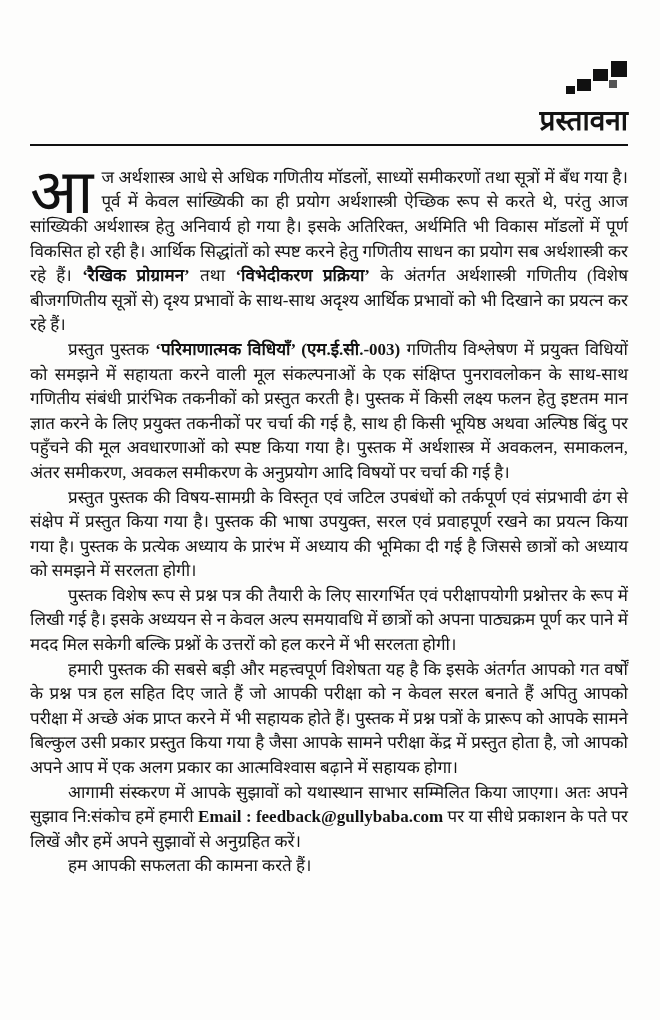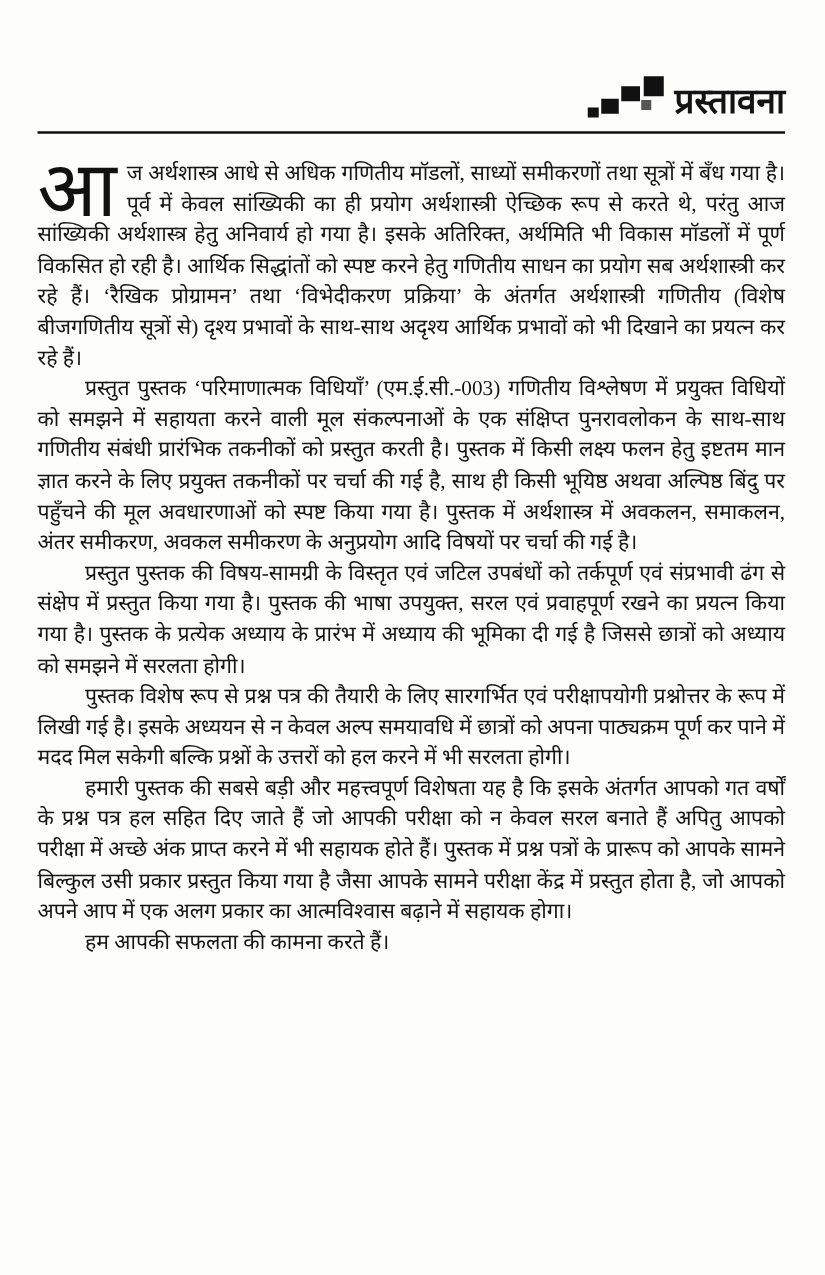--- a/index.html
+++ b/index.html
@@ -15,20 +15,21 @@
     color: #141414;
     overflow: hidden;
   }
   header { margin-bottom: 0; }
   .header-row {
     display: flex;
     justify-content: flex-end;
     align-items: flex-end;
     gap: 8px;
     padding-bottom: 4px;
+    flex-direction: column;
   }
   .logo { display: inline-block; line-height: 0; }
   .page-title {
     font-size: 28px;
     font-weight: 700;
     margin: 0;
     line-height: 1.1;
     white-space: nowrap;
   }
   .header-rule {
@@ -46,21 +47,21 @@
   }
   p.para.first { text-indent: 0; }
   .dropcap {
     float: left;
     font-size: 62px;
     line-height: 46px;
     padding: 3px 8px 0 0;
     font-weight: 400;
     color: #111;
   }
-  .bold { font-weight: 400; }
+  .bold { font-weight: 700; }
 </style>
 </head>
 <body>
 
 <div class="page">
   <header>
     <div class="header-row">
       <span class="logo">
         <svg width="62" height="38" viewBox="0 0 62 38" xmlns="http://www.w3.org/2000/svg" aria-hidden="true">
           <rect x="45" y="1" width="16" height="16" fill="#111"></rect>
@@ -74,15 +75,16 @@
     </div>
     <hr class="header-rule">
   </header>
 
   <main id="content">
       <p class="para first"><span class="dropcap">आ</span><span>ज अर्थशास्त्र आधे से अधिक गणितीय मॉडलों, साध्यों समीकरणों तथा सूत्रों में बँध गया है। पूर्व में केवल सांख्यिकी का ही प्रयोग अर्थशास्त्री ऐच्छिक रूप से करते थे, परंतु आज सांख्यिकी अर्थशास्त्र हेतु अनिवार्य हो गया है। इसके अतिरिक्त, अर्थमिति भी विकास मॉडलों में पूर्ण विकसित हो रही है। आर्थिक सिद्धांतों को स्पष्ट करने हेतु गणितीय साधन का प्रयोग सब अर्थशास्त्री कर रहे हैं। </span><span class="bold">‘रैखिक प्रोग्रामन’</span><span> तथा </span><span class="bold">‘विभेदीकरण प्रक्रिया’</span><span> के अंतर्गत अर्थशास्त्री गणितीय (विशेष बीजगणितीय सूत्रों से) दृश्य प्रभावों के साथ-साथ अदृश्य आर्थिक प्रभावों को भी दिखाने का प्रयत्न कर रहे हैं।</span></p>
       <p class="para"><span>प्रस्तुत पुस्तक </span><span class="bold">‘परिमाणात्मक विधियाँ’ (एम.ई.सी.-003)</span><span> गणितीय विश्लेषण में प्रयुक्त विधियों को समझने में सहायता करने वाली मूल संकल्पनाओं के एक संक्षिप्त पुनरावलोकन के साथ-साथ गणितीय संबंधी प्रारंभिक तकनीकों को प्रस्तुत करती है। पुस्तक में किसी लक्ष्य फलन हेतु इष्टतम मान ज्ञात करने के लिए प्रयुक्त तकनीकों पर चर्चा की गई है, साथ ही किसी भूयिष्ठ अथवा अल्पिष्ठ बिंदु पर पहुँचने की मूल अवधारणाओं को स्पष्ट किया गया है। पुस्तक में अर्थशास्त्र में अवकलन, समाकलन, अंतर समीकरण, अवकल समीकरण के अनुप्रयोग आदि विषयों पर चर्चा की गई है।</span></p>
       <p class="para"><span>प्रस्तुत पुस्तक की विषय-सामग्री के विस्तृत एवं जटिल उपबंधों को तर्कपूर्ण एवं संप्रभावी ढंग से संक्षेप में प्रस्तुत किया गया है। पुस्तक की भाषा उपयुक्त, सरल एवं प्रवाहपूर्ण रखने का प्रयत्न किया गया है। पुस्तक के प्रत्येक अध्याय के प्रारंभ में अध्याय की भूमिका दी गई है जिससे छात्रों को अध्याय को समझने में सरलता होगी।</span></p>
       <p class="para"><span>पुस्तक विशेष रूप से प्रश्न पत्र की तैयारी के लिए सारगर्भित एवं परीक्षापयोगी प्रश्नोत्तर के रूप में लिखी गई है। इसके अध्ययन से न केवल अल्प समयावधि में छात्रों को अपना पाठ्यक्रम पूर्ण कर पाने में मदद मिल सकेगी बल्कि प्रश्नों के उत्तरों को हल करने में भी सरलता होगी।</span></p>
       <p class="para"><span>हमारी पुस्तक की सबसे बड़ी और महत्त्वपूर्ण विशेषता यह है कि इसके अंतर्गत आपको गत वर्षों के प्रश्न पत्र हल सहित दिए जाते हैं जो आपकी परीक्षा को न केवल सरल बनाते हैं अपितु आपको परीक्षा में अच्छे अंक प्राप्त करने में भी सहायक होते हैं। पुस्तक में प्रश्न पत्रों के प्रारूप को आपके सामने बिल्कुल उसी प्रकार प्रस्तुत किया गया है जैसा आपके सामने परीक्षा केंद्र में प्रस्तुत होता है, जो आपको अपने आप में एक अलग प्रकार का आत्मविश्वास बढ़ाने में सहायक होगा।</span></p>
+      <p class="para"><span>आगामी संस्करण में आपके सुझावों को यथास्थान साभार सम्मिलित किया जाएगा। अतः अपने सुझाव नि:संकोच हमें हमारी </span><span class="bold">Email : feedback@gullybaba.com</span><span> पर या सीधे प्रकाशन के पते पर लिखें और हमें अपने सुझावों से अनुग्रहित करें।</span></p>
       <p class="para"><span>हम आपकी सफलता की कामना करते हैं।</span></p>
     </main>
 </div>
 
 </body></html>

